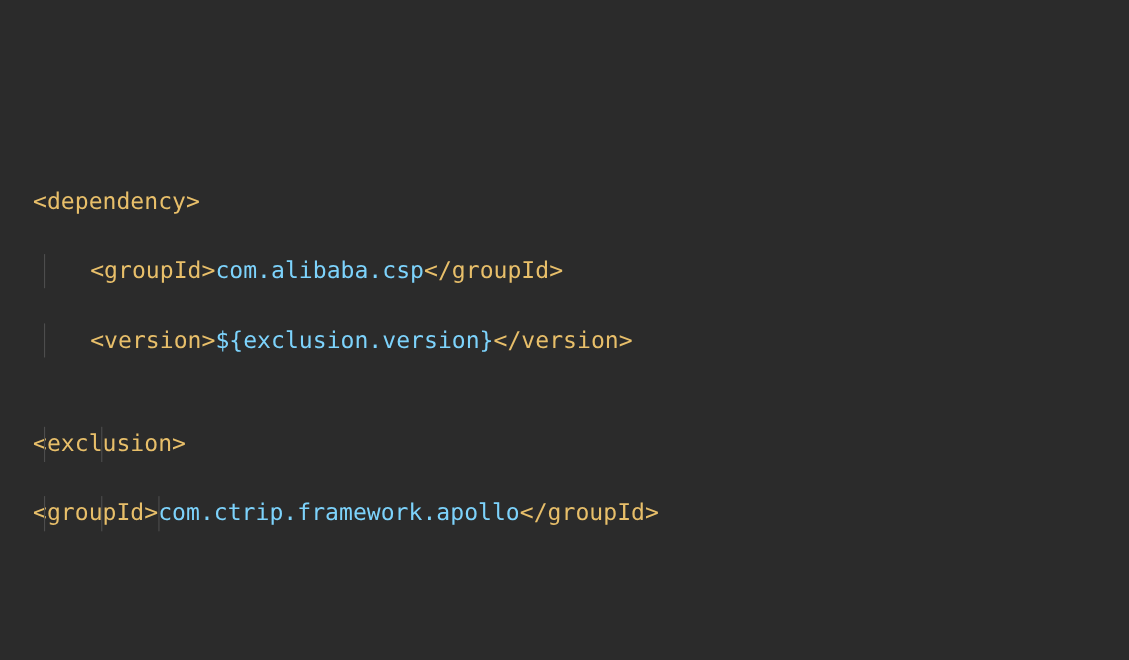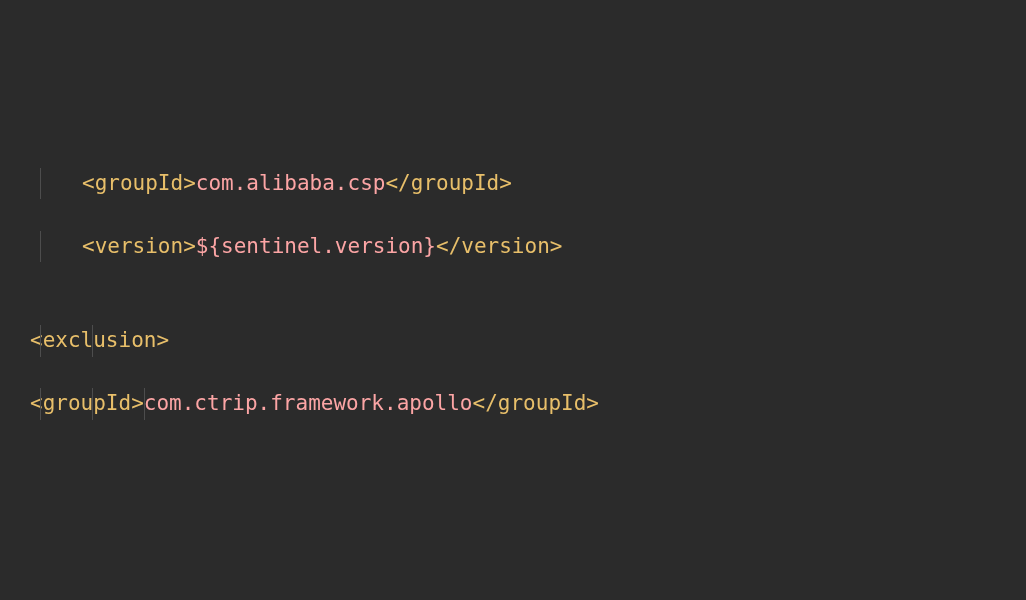--- a/index.html
+++ b/index.html
@@ -20,21 +20,21 @@
       white-space: pre;
     }
     .line {
       position: relative;
       padding-left: 30px;
     }
     .tag {
       color: #e8bf6a;
     }
     .content {
-      color: #fca5a5;
+      color: #7dd3fc;
       margin-top: 14px;
     }
     .guide {
       position: absolute;
       width: 1px;
       background: #4d4d4d;
       top: 0;
       bottom: 0;
     }
     .g1 { left: 40px; }
@@ -44,22 +44,23 @@
     .indent2 { padding-left: 82px; }
     .indent3 { }
     .indent4 { }
   </style>
 </head>
 <body>
 
 
 
 <div>
+<div class="line indent1"><span class="tag">&lt;dependency&gt;</span></div>
 <div class="line indent2"><div class="guide g1"></div><span class="tag">&lt;groupId&gt;</span><span class="content">com.alibaba.csp</span><span class="tag">&lt;/groupId&gt;</span></div>
-<div class="line indent2"><div class="guide g1"></div><span class="tag">&lt;version&gt;</span><span class="content">${sentinel.version}</span><span class="tag">&lt;/version&gt;</span></div>
+<div class="line indent2"><div class="guide g1"></div><span class="tag">&lt;version&gt;</span><span class="content">${exclusion.version}</span><span class="tag">&lt;/version&gt;</span></div>
 <div class="line indent2"><div class="guide g1"></div></div>
 <div class="line indent3"><div class="guide g1"></div><div class="guide g2"></div><span class="tag">&lt;exclusion&gt;</span></div>
 <div class="line indent4"><div class="guide g1"></div><div class="guide g2"></div><div class="guide g3"></div><span class="tag">&lt;groupId&gt;</span><span class="content">com.ctrip.framework.apollo</span><span class="tag">&lt;/groupId&gt;</span></div>
 
 
 
 
 
 
 

